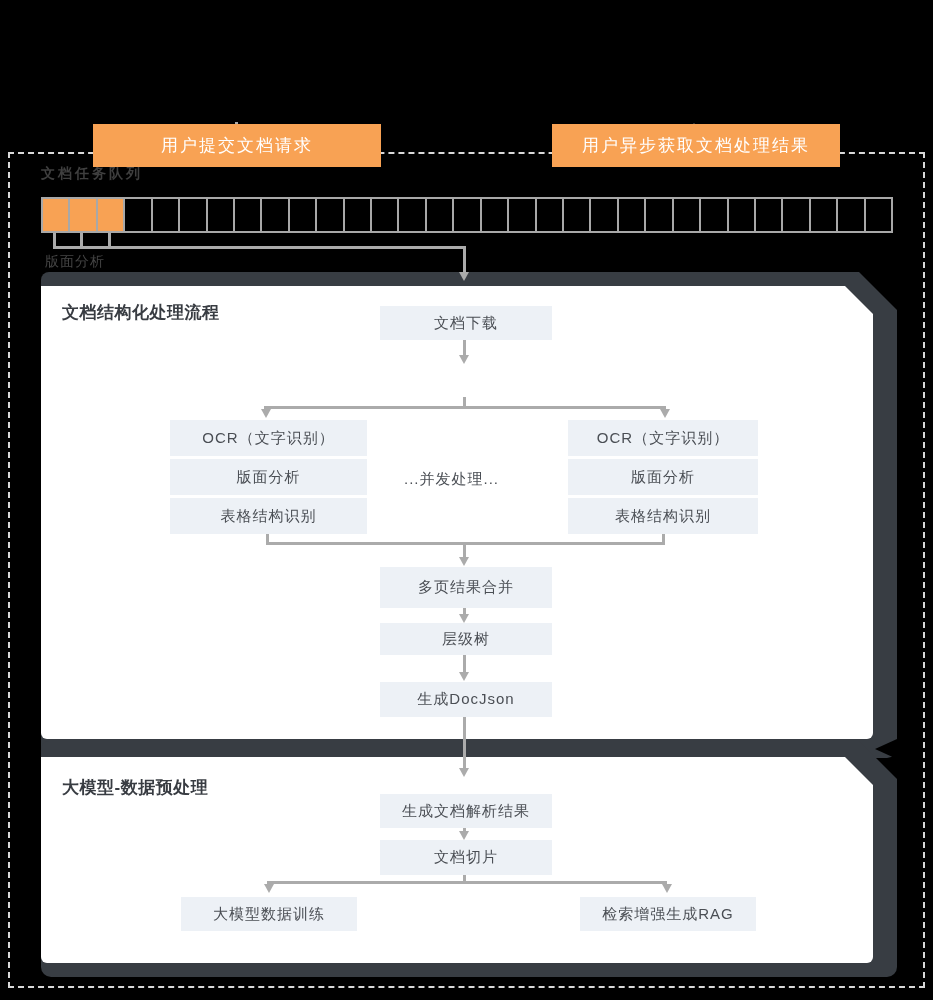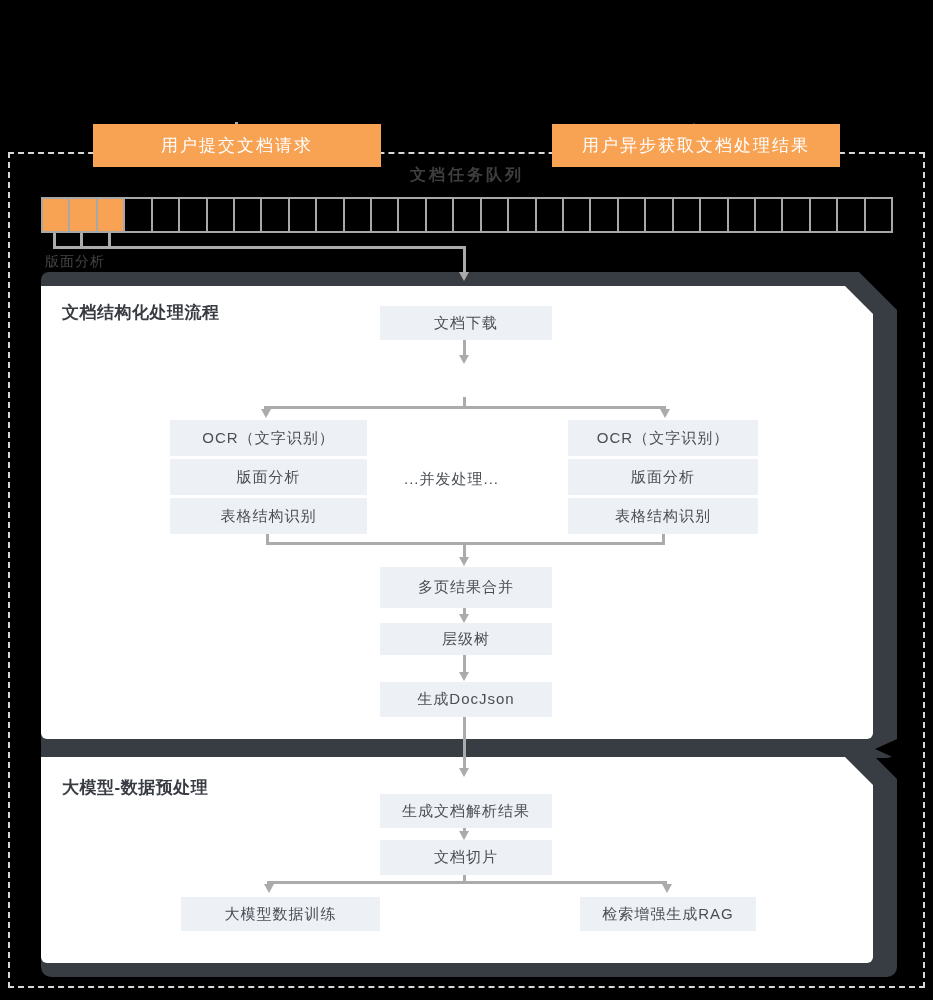--- a/index.html
+++ b/index.html
@@ -26,22 +26,22 @@
     border:2px dashed var(--dashed-border);z-index:0;
   }
   
   .actor-box{
     position:absolute;height:43px;background:var(--accent-orange);
     color:var(--white-text);font-size:17px;letter-spacing:2px;
     display:flex;align-items:center;justify-content:center;z-index:3;margin-top:44px;
   }
   
   .queue-title{
-    position:absolute;left:41px;top:165px;width:852px;text-align:center;
-    color:#3F3F3F;font-size:16px;font-weight:600;letter-spacing:3px;z-index:1;
+    position:absolute;left:41px;top:165px;width:852px;text-align:left;
+    color:#3F3F3F;font-size:14px;font-weight:600;letter-spacing:3px;z-index:1;
   }
   .queue-row{
     position:absolute;left:41px;top:197px;width:852px;height:36px;
     display:flex;z-index:1;
   }
   .qcell{
     flex:1;border:2px solid var(--queue-border);margin-left:-2px;
     background:var(--background);
   }
   .qcell:first-child{margin-left:0;}
@@ -209,16 +209,16 @@
   <div class="vline" style="left:463px;top:816px;height:16px;"></div>
   <div class="arr-d" style="left:459px;top:831px;"></div>
 
   <div class="fbox" style="left:380px;top:840px;width:172px;height:35px;">文档切片</div>
 
   <div class="vline" style="left:463px;top:875px;height:9px;"></div>
   <div class="hline" style="left:267px;top:881px;width:400px;"></div>
   <div class="arr-d" style="left:264px;top:884px;"></div>
   <div class="arr-d" style="left:662px;top:884px;"></div>
 
-  <div class="fbox" style="left:181px;top:897px;width:199px;height:34px;">大模型数据训练</div>
+  <div class="fbox" style="left:181px;top:897px;width:176px;height:34px;">大模型数据训练</div>
   <div class="fbox" style="left:580px;top:897px;width:176px;height:34px;">检索增强生成RAG</div>
 
 </div>
 
 </body></html>

